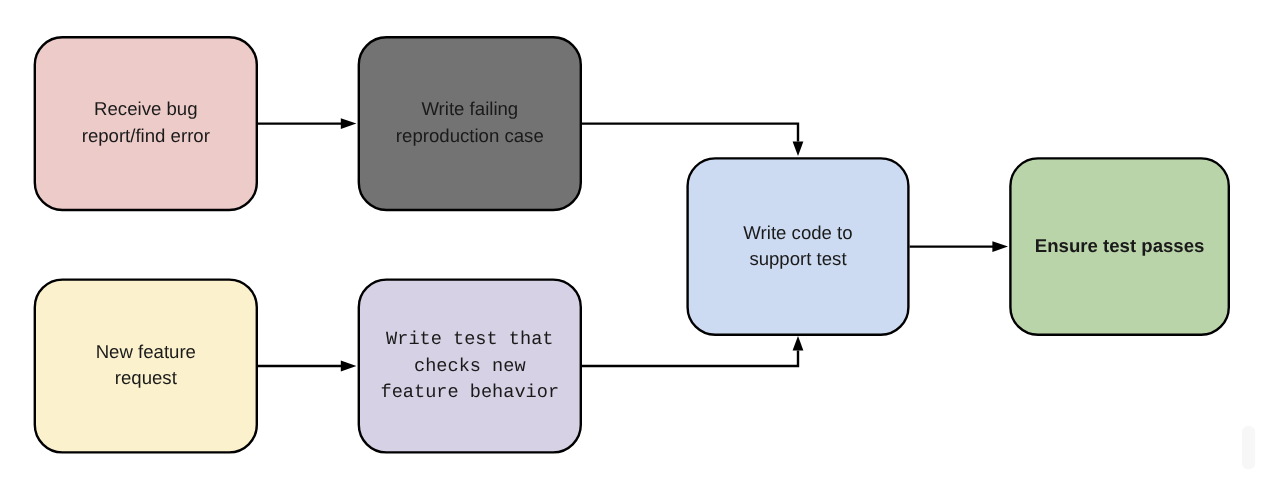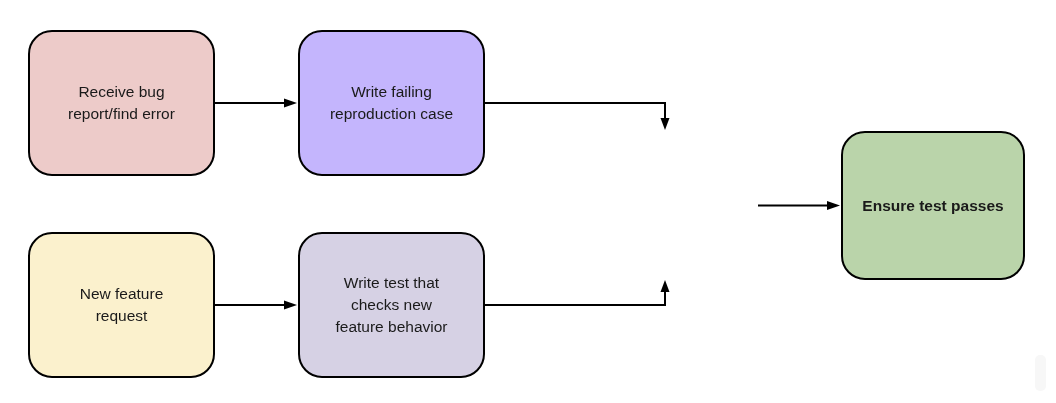--- a/index.html
+++ b/index.html
@@ -62,36 +62,40 @@
 </head>
 <body>
 
 <div class="canvas">
 
   <div class="node" style="left: 28px; top: 30px; width: 187px; height: 146px; background-color: rgb(237, 203, 201);">
     <span class="label">Receive bug
 report/find error</span>
   </div>
 
-  <div class="node" style="left: 298px; top: 30px; width: 187px; height: 146px; background-color: #c4b5fd; justify-content: center;">
+  <div class="node" style="left: 298px; top: 30px; width: 187px; height: 146px; background-color: #737373; justify-content: center;">
     <span class="label">Write failing
 reproduction case</span>
   </div>
 
   <div class="node" style="left: 28px; top: 232px; width: 187px; height: 146px; background-color: rgb(251, 241, 205); align-items: center;">
     <span class="label">New feature
 request</span>
   </div>
 
-  <div class="node" style="left: 298px; top: 232px; width: 187px; height: 146px; background-color: rgb(214, 209, 228);">
+  <div class="node" style="left: 298px; top: 232px; width: 187px; height: 146px; background-color: rgb(214, 209, 228); font-family: Liberation Mono, monospace;">
     <span class="label">Write test that
 checks new
 feature behavior</span>
   </div>
 
+  <div class="node" style="left: 572px; top: 131px; width: 186px; height: 149px; background-color: rgb(204, 218, 242);">
+    <span class="label">Write code to
+support test</span>
+  </div>
 
   <div class="node" style="left: 841px; top: 131px; width: 184px; height: 149px; background-color: rgb(186, 212, 170); font-weight: bold;">
     <span class="label">Ensure test passes</span>
   </div>
 
   <svg class="edges" viewBox="0 0 1056 403">
 
     <g>
       <line x1="215" y1="103" x2="285" y2="103"></line>
       <polygon points="297,103 284,98.5 284,107.5"></polygon>

